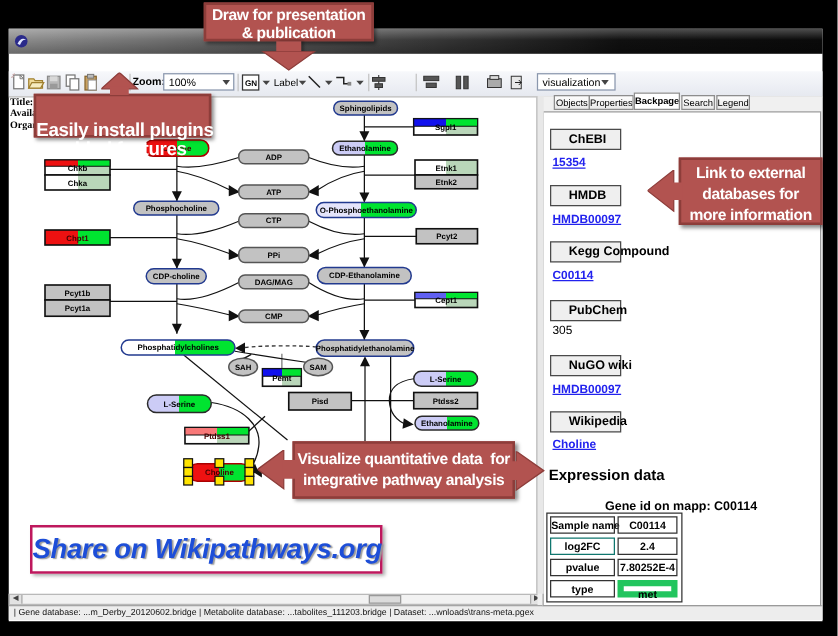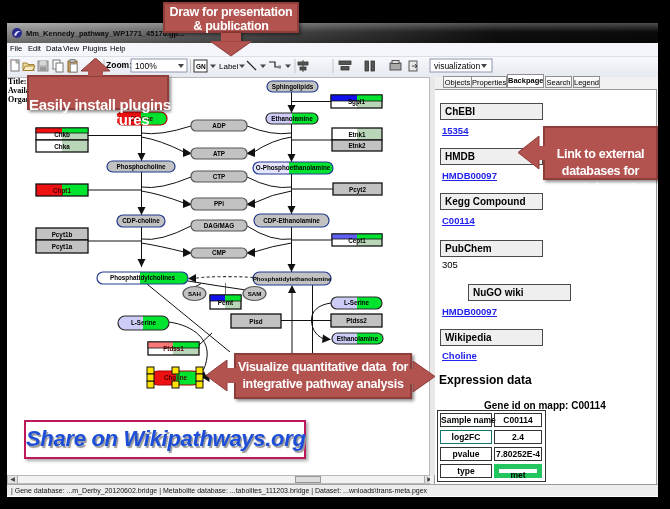--- a/index.html
+++ b/index.html
@@ -14,46 +14,37 @@
   #menubar span{position:absolute;top:1px;}
   #toolbar{position:absolute;left:0;top:34px;width:651px;height:20px;
     background:linear-gradient(#f7f8fb,#e6e9f0);border-bottom:1px solid #b9b9b9;}
   #statusbar{position:absolute;left:0;top:461px;width:651px;height:12px;background:#ededed;border-top:1px solid #a5a5a5;
      font-size:7px;color:#111;line-height:11px;padding-left:4px;box-sizing:border-box;}
   #hscroll{position:absolute;left:0;top:452px;width:428px;height:9px;background:#f2f2f2;border:1px solid #b9b9b9;box-sizing:border-box;}
   #rpanel{position:absolute;left:423px;top:54px;width:228px;height:407px;background:#f0f0f0;}
   #rcontent{position:absolute;left:4px;top:12px;width:221px;height:394px;background:#fff;border:1px solid #9a9a9a;}
   .tab{position:absolute;top:-1px;height:12px;background:linear-gradient(#fdfdfd,#e9e9e9);border:1px solid #8d8d8d;
        font-size:7.5px;line-height:12px;text-align:center;color:#000;box-sizing:border-box;white-space:nowrap;overflow:hidden;}
-  .hbox{position:absolute;left:5px;width:103px;height:17px;background:#efefef;border:1px solid #4a4a4a;
-        font-size:10px;font-weight:bold;line-height:16px;padding-left:4px;box-sizing:border-box;color:#000;white-space:nowrap;}
+  .hbox{position:absolute;left:5px;width:57px;height:17px;background:#efefef;border:1px solid #4a4a4a;
+        font-size:10px;font-weight:bold;line-height:16px;padding-left:14px;box-sizing:border-box;color:#000;white-space:nowrap;}
   .blink{position:absolute;left:7px;font-size:9.5px;font-weight:bold;color:#2222ee;text-decoration:underline;}
   .callout{position:absolute;background:#b25350;border:2px solid #8d3d3a;color:#fff;font-weight:bold;
            text-align:center;box-sizing:border-box;z-index:30;box-shadow:2px 2px 3px rgba(0,0,0,.45);white-space:nowrap;letter-spacing:-0.3px;}
   .cpart{position:absolute;background:#b25350;z-index:30;}
   svg{position:absolute;left:0;top:0;}
 </style>
 </head>
 <body>
 <div id="win">
   <div id="titlebar"></div>
   <div style="position:absolute;left:4px;top:4px;width:12px;height:12px;z-index:2;">
     <svg width="12" height="12">
         <circle cx="6" cy="6" r="5" fill="#2a2a8a"></circle>
         <path d="M3,8 Q6,2 10,5 Q7,4 5,9 Z" fill="#dfe5ff"></path>
       </svg>
-  </div>
-  <div id="titletxt">Mm_Kennedy_pathway_WP1771_45176.gp...</div>
-  <div id="menubar">
-    <span style="left:3px;">File</span>
-      <span style="left:21px;">Edit</span>
-      <span style="left:39px;">Data</span>
-    <span style="left:56px;">View</span>
-      <span style="left:75.5px;">Plugins</span>
-      <span style="left:103px;">Help</span>
   </div>
   <div id="toolbar">
     <svg width="651" height="20" style="left:0;top:0;">
 
       <rect x="4" y="3" width="8" height="11" fill="#fff" stroke="#777" stroke-width="1"></rect>
       <path d="M9,3 L12,6 L9,6 Z" fill="#ddd" stroke="#777" stroke-width="0.7"></path>
       <path d="M3,3 l2,-1 m-1,2 l-2,1" stroke="#caa" stroke-width="1"></path>
 
       <path d="M16,6 l4,0 1,1.5 6,0 0,6 -11,0 Z" fill="#f2dc9a" stroke="#a08030" stroke-width="1"></path>
       <path d="M16,13.5 l2.5,-4.5 9.5,0 -2.5,4.5 Z" fill="#f7ecc0" stroke="#a08030" stroke-width="1"></path>
@@ -124,21 +115,21 @@
     <div class="tab" style="left:143px;width:27px;">Legend</div>
     <div id="rcontent">
       <div class="hbox" style="top:13px;">ChEBI</div>
       <div class="blink" style="top:35px;">15354</div>
       <div class="hbox" style="top:58px;">HMDB</div>
       <div class="blink" style="top:80px;">HMDB00097</div>
       <div class="hbox" style="top:103px;">Kegg Compound</div>
       <div class="blink" style="top:125px;">C00114</div>
       <div class="hbox" style="top:150px;">PubChem</div>
       <div style="position:absolute;left:7px;top:169px;font-size:9.5px;color:#000;">305</div>
-      <div class="hbox" style="top:194px;margin-left:28px;">NuGO wiki</div>
+      <div class="hbox" style="top:194px;">NuGO wiki</div>
       <div class="blink" style="top:216px;">HMDB00097</div>
       <div class="hbox" style="top:239px;">Wikipedia</div>
       <div class="blink" style="top:260px;">Choline</div>
       <div style="position:absolute;left:4px;top:283px;font-size:12px;font-weight:bold;color:#000;">Expression data</div>
       <div style="position:absolute;left:4px;top:310px;font-size:10px;font-weight:bold;color:#000;margin-left:45px;">Gene id on mapp: C00114</div>
       <div style="position:absolute;left:2px;top:320px;width:107px;height:70px;border:1px solid #333;background:#fff;">
       <div style="position:absolute;left:2px;top:2px;width:52px;height:14px;border:1px solid #333;font-size:8.5px;font-weight:bold;text-align:center;line-height:13px;white-space:nowrap;box-sizing:border-box;">Sample name</div>
       <div style="position:absolute;left:56px;top:2px;width:48px;height:14px;border:1px solid #333;font-size:8.5px;font-weight:bold;text-align:center;line-height:13px;white-space:nowrap;box-sizing:border-box;">C00114</div>
       <div style="position:absolute;left:2px;top:19px;width:52px;height:14px;border:1px solid #0f766e;font-size:8.5px;font-weight:bold;text-align:center;line-height:13px;white-space:nowrap;box-sizing:border-box;">log2FC</div>
       <div style="position:absolute;left:56px;top:19px;width:48px;height:14px;border:1px solid #333;font-size:8.5px;font-weight:bold;text-align:center;line-height:13px;white-space:nowrap;box-sizing:border-box;">2.4</div>
@@ -325,21 +316,21 @@
 <div class="callout" style="left:163px;top:2px;width:136px;height:31px;font-size:12.5px;line-height:14px;padding-top:1px;">Draw for presentation<br>&amp; publication</div>
 <div class="cpart" style="left:221px;top:33px;width:20px;height:10px;box-shadow:2px 0 2px rgba(0,0,0,.3);"></div>
 <svg width="50" height="17" style="left:206px;top:41px;z-index:30;">
     <polygon points="4,0 46,0 25,15" fill="#b25350" stroke="#8d3d3a" stroke-width="1"></polygon>
   </svg>
 <div class="callout" style="left:27px;top:75px;width:142px;height:35px;font-size:15px;line-height:15px;padding-top:20px;">Easily install plugins for<br>added features</div>
 <svg width="30" height="14" style="left:81px;top:58px;z-index:30;">
     <polygon points="14.5,0 29,13 0,13" fill="#b25350" stroke="#8d3d3a" stroke-width="1"></polygon>
   </svg>
 <div class="cpart" style="left:88px;top:69px;width:15px;height:7px;"></div>
-<div class="callout" style="left:543px;top:126px;width:115px;height:54px;font-size:12.5px;line-height:17px;padding-top:18px;">Link to external<br>databases for<br>more information</div>
+<div class="callout" style="left:543px;top:126px;width:115px;height:54px;font-size:12.5px;line-height:17px;padding-top:2px;">Link to external<br>databases for<br>more information</div>
 <svg width="22" height="34" style="left:518px;top:136px;z-index:30;">
     <polygon points="0,16.5 21,0 21,33" fill="#b25350" stroke="#8d3d3a" stroke-width="1"></polygon>
   </svg>
 <div class="cpart" style="left:536px;top:146px;width:10px;height:14px;"></div>
 <div class="callout" style="left:234px;top:353px;width:178px;height:46px;font-size:12.5px;line-height:17px;padding-top:4px;">Visualize quantitative data&nbsp; for<br>integrative pathway analysis</div>
 <svg width="22" height="32" style="left:206px;top:360px;z-index:30;">
     <polygon points="0,15.5 21,0 21,31" fill="#b25350" stroke="#8d3d3a" stroke-width="1"></polygon>
   </svg>
 <div class="cpart" style="left:226px;top:368px;width:10px;height:15px;"></div>
 <svg width="24" height="32" style="left:412px;top:361px;z-index:30;">

